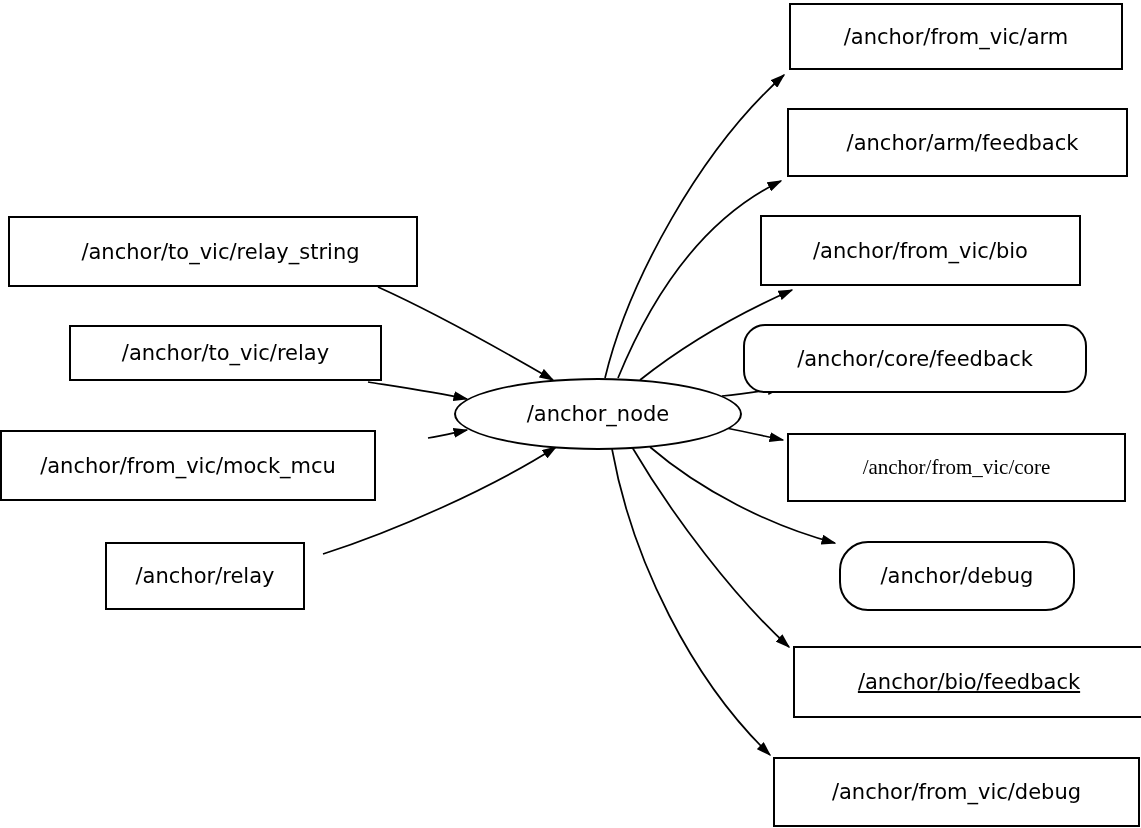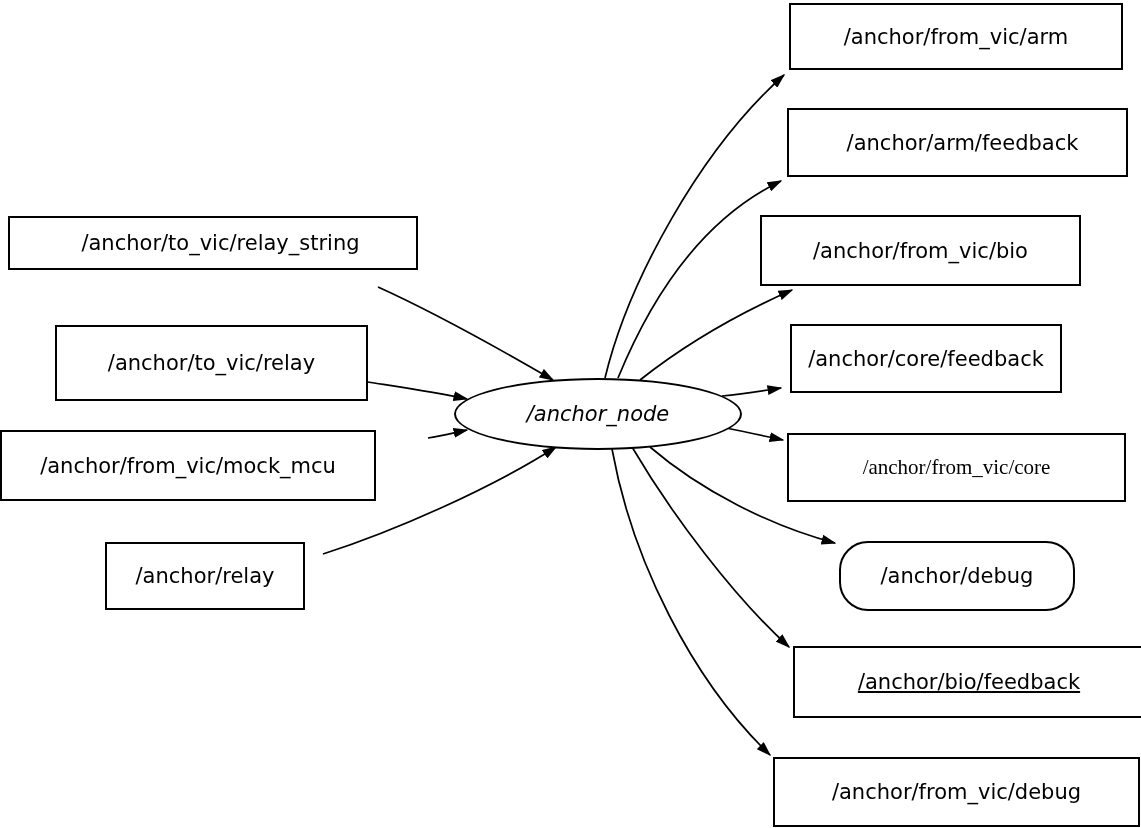--- a/index.html
+++ b/index.html
@@ -27,21 +27,20 @@
     align-items: center;
     justify-content: center;
     background: #ffffff;
     border: 2px solid #000000;
     color: #000000;
     font-size: 21px;
     white-space: nowrap;
   }
   .node.ellipse {
     border-radius: 50%;
-    font-style: italic;
   }
   .node-label { display: inline-block; text-align: right; }
 </style>
 </head>
 <body>
 
 <div class="canvas">
 
   <svg class="edges" width="1141" height="828" viewBox="0 0 1141 828" aria-hidden="true">
     <defs>
@@ -58,24 +57,24 @@
     <path class="edge" d="M 605,378 C 628,282 700,150 784,75" marker-end="url(#arrow)"></path>
     <path class="edge" d="M 618,378 C 650,300 700,220 781,181" marker-end="url(#arrow)"></path>
     <path class="edge" d="M 640,380 C 688,342 740,313 792,290" marker-end="url(#arrow)"></path>
     <path class="edge" d="M 722,396 C 742,394 762,391 781,388" marker-end="url(#arrow)"></path>
     <path class="edge" d="M 726,428 C 746,432 764,436 783,440" marker-end="url(#arrow)"></path>
     <path class="edge" d="M 650,447 C 700,490 770,526 835,543" marker-end="url(#arrow)"></path>
     <path class="edge" d="M 632,447 C 672,515 734,597 789,647" marker-end="url(#arrow)"></path>
     <path class="edge" d="M 612,449 C 632,560 692,680 770,755" marker-end="url(#arrow)"></path>
   </svg>
 
-  <div class="node" style="left:8px; top:216px; width:410px; height:54px;padding-left:15px;">
+  <div class="node" style="left:8px; top:216px; width:410px; height:71px;padding-left:15px;">
     <span class="node-label">/anchor/to_vic/relay_string</span>
   </div>
-  <div class="node" style="left:55px; top:325px; width:313px; height:76px;">
+  <div class="node" style="left:69px; top:325px; width:313px; height:56px;">
     <span class="node-label">/anchor/to_vic/relay</span>
   </div>
   <div class="node" style="left:0px; top:430px; width:376px; height:71px;">
     <span class="node-label">/anchor/from_vic/mock_mcu</span>
   </div>
   <div class="node" style="left:105px; top:542px; width:200px; height:68px;">
     <span class="node-label">/anchor/relay</span>
   </div>
 
   <div class="node ellipse" style="left:454px; top:378px; width:288px; height:72px;">
@@ -84,21 +83,21 @@
 
   <div class="node" style="left:789px; top:3px; width:334px; height:67px;">
     <span class="node-label">/anchor/from_vic/arm</span>
   </div>
   <div class="node" style="left:787px; top:108px; width:341px; height:69px;padding-left:10px;">
     <span class="node-label">/anchor/arm/feedback</span>
   </div>
   <div class="node" style="left:760px; top:215px; width:321px; height:71px;">
     <span class="node-label">/anchor/from_vic/bio</span>
   </div>
-  <div class="node" style="left:790px; top:324px; width:272px; height:69px;">
+  <div class="node" style="left:743px; top:324px; width:344px; height:69px;border-radius:22px;">
     <span class="node-label">/anchor/core/feedback</span>
   </div>
   <div class="node" style="left:787px; top:433px; width:339px; height:69px;font-family:Liberation Serif, serif;">
     <span class="node-label">/anchor/from_vic/core</span>
   </div>
   <div class="node" style="left:839px; top:541px; width:236px; height:70px;border-radius:29px;">
     <span class="node-label">/anchor/debug</span>
   </div>
   <div class="node" style="left:793px; top:646px; width:352px; height:72px;text-decoration:underline;">
     <span class="node-label">/anchor/bio/feedback</span>

